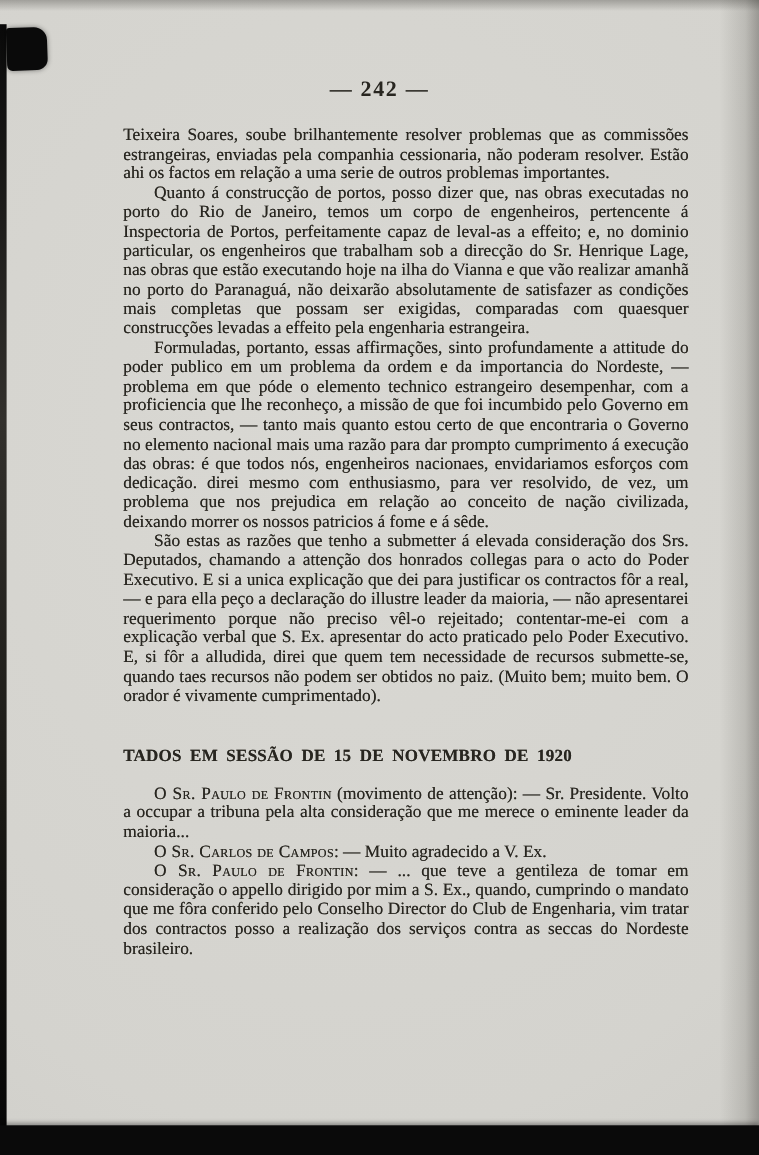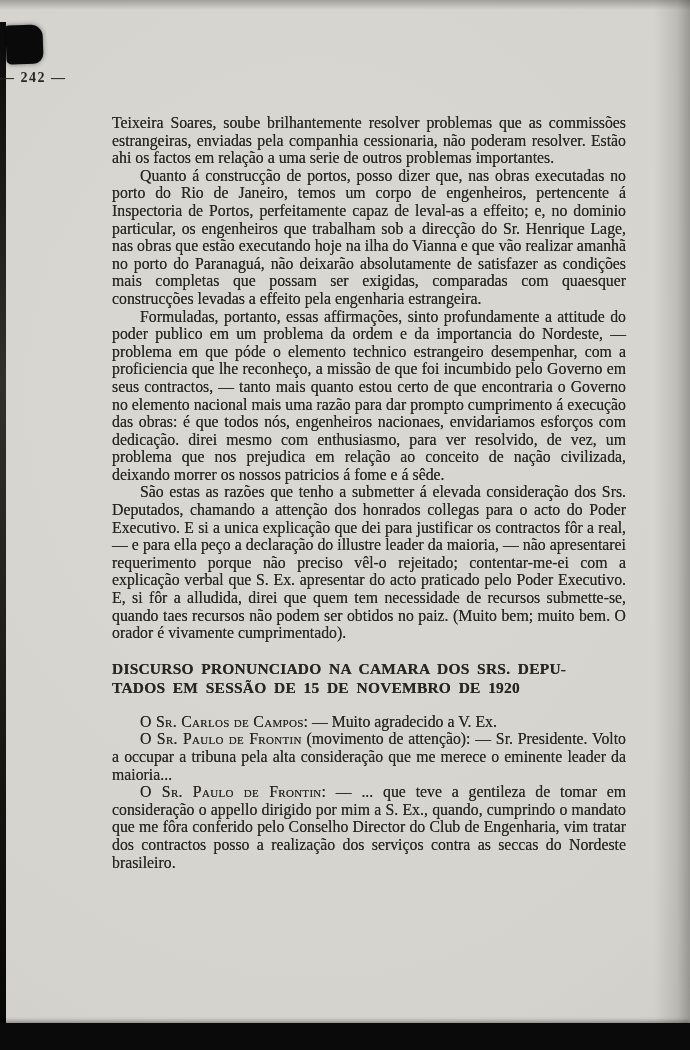--- a/index.html
+++ b/index.html
@@ -43,21 +43,22 @@
     box-shadow: 0 0 5px rgba(0,0,0,0.45);
   }
   .edge-bottom {
     position: absolute; left: 0; bottom: 0; width: 100%; height: 27px;
     background: var(--scan_edge, #0a0a0a);
     box-shadow: 0 -2px 4px rgba(0,0,0,0.35);
   }
   
   .page-number {
     position: absolute; top: 70px; left: 0; width: 100%;
-    font-size: 14px; font-weight: bold; letter-spacing: 1.5px;
+    text-align: center;
+    font-size: 20px; font-weight: bold; letter-spacing: 1.5px;
   }
   .text-block {
     position: absolute; left: 112px; top: 114px; width: 514px;
     text-align: justify;
     font-size: 15.8px;
     line-height: 17.6px;
     text-shadow: 0 0 0.3px rgba(40,38,31,0.75);
   }
   p.para { margin: 0; text-indent: 28px; }
   p.no-indent { text-indent: 0; }
@@ -87,22 +88,22 @@
   <div class="page-number">— 242 —</div>
 
   <div class="text-block">
 
     <p class="para no-indent"><span>Teixeira Soares, soube brilhantemente resolver problemas que as commissões estrangeiras, enviadas pela companhia cessionaria, não poderam resolver. Estão ahi os factos em relação a uma serie de outros problemas importantes.</span></p>
     <p class="para"><span>Quanto á construcção de portos, posso dizer que, nas obras executadas no porto do Rio de Janeiro, temos um corpo de engenheiros, pertencente á Inspectoria de Portos, perfeitamente capaz de leval-as a effeito; e, no dominio particular, os engenheiros que trabalham sob a direcção do Sr. Henrique Lage, nas obras que estão executando hoje na ilha do Vianna e que vão realizar amanhã no porto do Paranaguá, não deixarão absolutamente de satisfazer as condições mais completas que possam ser exigidas, comparadas com quaesquer construcções levadas a effeito pela engenharia estrangeira.</span></p>
     <p class="para"><span>Formuladas, portanto, essas affirmações, sinto profundamente a attitude do poder publico em um problema da ordem e da importancia do Nordeste, — problema em que póde o elemento technico estrangeiro desempenhar, com a proficiencia que lhe reconheço, a missão de que foi incumbido pelo Governo em seus contractos, — tanto mais quanto estou certo de que encontraria o Governo no elemento nacional mais uma razão para dar prompto cumprimento á execução das obras: é que todos nós, engenheiros nacionaes, envidariamos esforços com dedicação. direi mesmo com enthusiasmo, para ver resolvido, de vez, um problema que nos prejudica em relação ao conceito de nação civilizada, deixando morrer os nossos patricios á fome e á sêde.</span></p>
     <p class="para"><span>São estas as razões que tenho a submetter á elevada consideração dos Srs. Deputados, chamando a attenção dos honrados collegas para o acto do Poder Executivo. E si a unica explicação que dei para justificar os contractos fôr a real, — e para ella peço a declaração do illustre </span><span class="run-i">leader</span><span> da maioria, — não apresentarei requerimento porque não preciso vêl-o rejeitado; contentar-me-ei com a explicação verbal que S. Ex. apresentar do acto praticado pelo Poder Executivo. E, si fôr a alludida, direi que quem tem necessidade de recursos submette-se, quando taes recursos não podem ser obtidos no paiz. (</span><span class="run-i">Muito bem; muito bem. O orador é vivamente cumprimentado</span><span>).</span></p>
 
     <h2 class="heading">
-      <span>DISCURSO PRONUNCIADO NA CAMARA DOS SRS. DEPU-</span><br>
+      <br>
       <span>TADOS EM SESSÃO DE 15 DE NOVEMBRO DE 1920</span>
     </h2>
 
+    <p class="para"><span class="run-sc">O Sr. Paulo de Frontin</span><span> (</span><span class="run-i">movimento de attenção</span><span>): — Sr. Presidente. Volto a occupar a tribuna pela alta consideração que me merece o eminente </span><span class="run-i">leader</span><span> da maioria...</span></p>
     <p class="para"><span class="run-sc">O Sr. Carlos de Campos</span><span>: — Muito agradecido a V. Ex.</span></p>
-    <p class="para"><span class="run-sc">O Sr. Paulo de Frontin</span><span> (</span><span class="run-i">movimento de attenção</span><span>): — Sr. Presidente. Volto a occupar a tribuna pela alta consideração que me merece o eminente </span><span class="run-i">leader</span><span> da maioria...</span></p>
     <p class="para"><span class="run-sc">O Sr. Paulo de Frontin</span><span>: — ... que teve a gentileza de tomar em consideração o appello dirigido por mim a S. Ex., quando, cumprindo o mandato que me fôra conferido pelo Conselho Director do Club de Engenharia, vim tratar dos contractos posso a realização dos serviços contra as seccas do Nordeste brasileiro.</span></p>
 
   </div>
 </div>
 
 </body></html>

